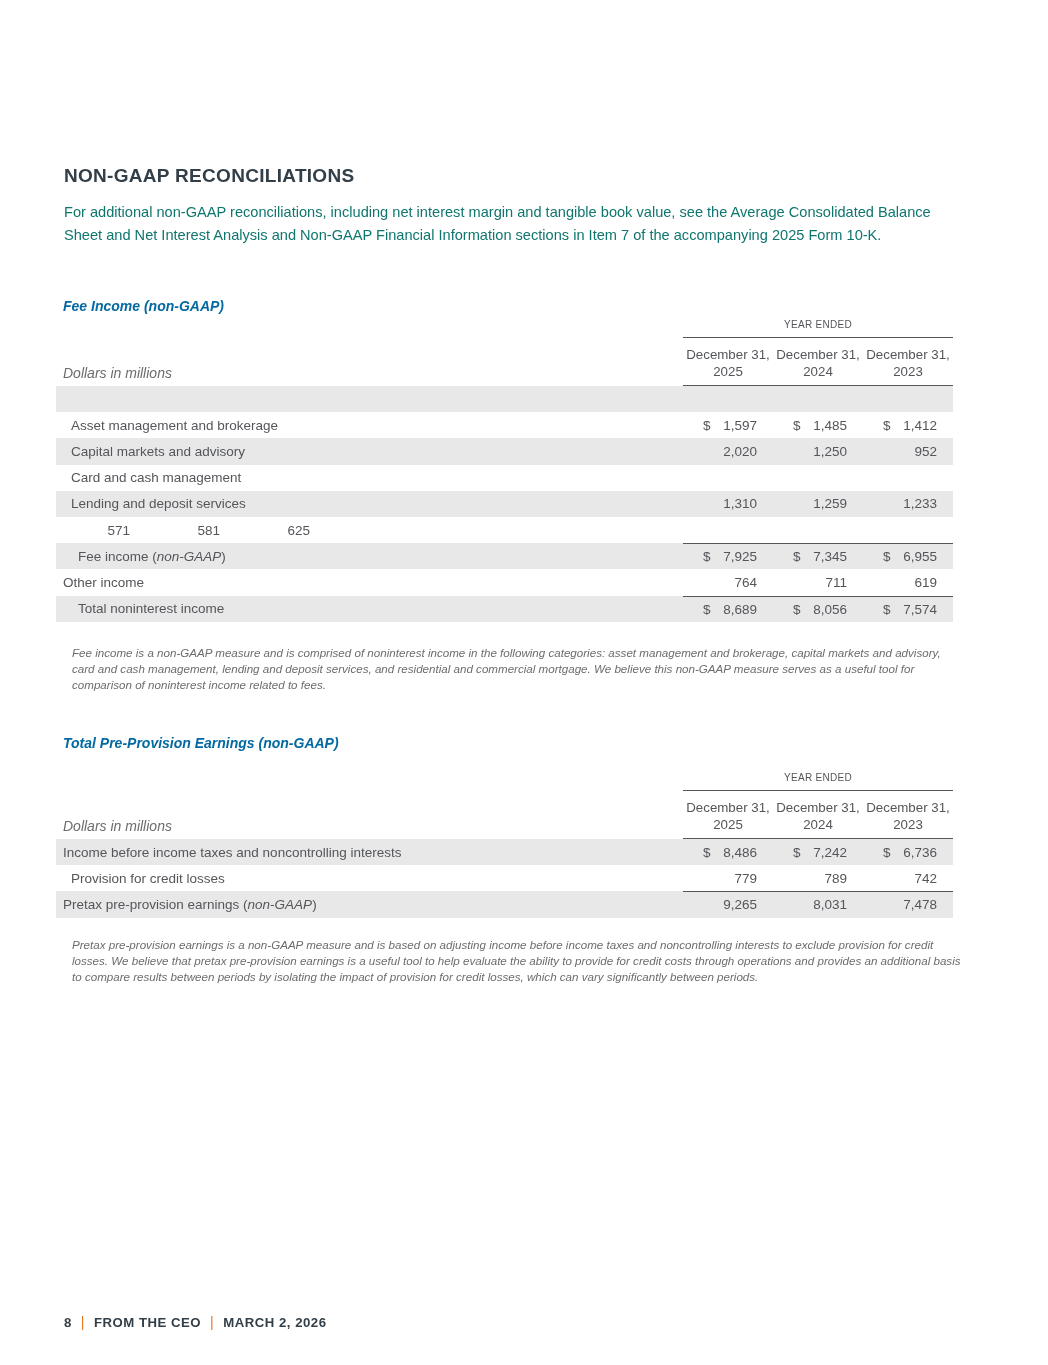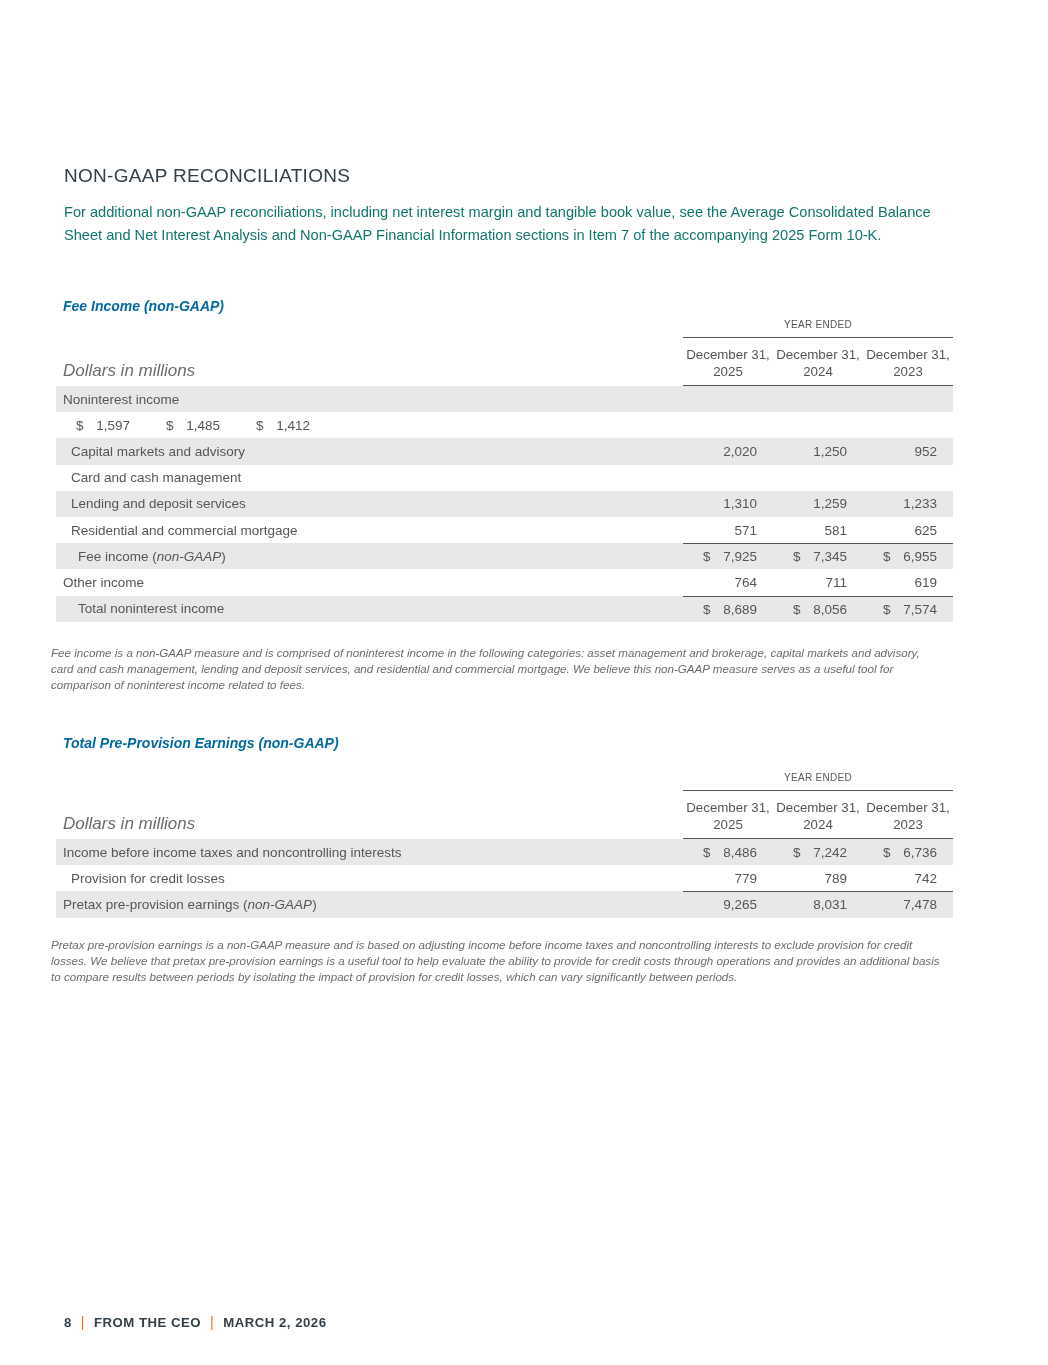--- a/index.html
+++ b/index.html
@@ -2,21 +2,21 @@
 <html><head>
 <meta charset="utf-8">
 <style>
   html,body { margin:0; padding:0; background:#ffffff; }
   .page {
     position:relative; width:1048px; height:1365px; background:#ffffff;
     font-family:"Liberation Sans", sans-serif; color:#54565A; overflow:hidden;
   }
   .heading {
     position:absolute; left:64px; top:165px;
-    font-size:19px; font-weight:400; letter-spacing:0.3px; color:#333F48;
+    font-size:19px; font-weight:700; letter-spacing:0.3px; color:#333F48;
   }
   .intro {
     position:absolute; left:64px; top:201px; width:906px;
     font-size:14.6px; line-height:23px; color:#0f766e;
   }
   .tbl { position:absolute; left:56px; width:897px; }
   .tbl1 { top:298px; }
   .tbl2 { top:735px; }
   .tbl-title {
     padding-left:7px; font-size:14px; font-weight:700; font-style:italic; color:#0369a1;
@@ -25,39 +25,39 @@
   .tbl2 .hdr { margin-top:21px; }
   .hdr-right { width:270px; margin-left:auto; }
   .ye {
     text-align:center; font-size:10px; letter-spacing:0.3px; color:#54565A;
     padding-bottom:7px; border-bottom:1px solid #54565A;
   }
   .cols { display:flex; padding:8px 0 5px 0; border-bottom:1px solid #54565A; }
   .col { width:90px; text-align:center; font-size:13.3px; line-height:17px; color:#54565A; }
   .units {
     position:absolute; left:7px; bottom:5px;
-    font-size:17px; font-style:italic; color:#6A6C6E;
+    font-size:14px; font-style:italic; color:#6A6C6E;
   }
   .rows { width:897px; }
   .row { display:flex; align-items:stretch; height:26.2px; font-size:13.5px; color:#54565A; }
   .row.shaded { background:#E8E8E9; }
   .lbl { flex:1; display:flex; align-items:center; padding-left:7px; }
   .lbl.ind1 { padding-left:15px; }
   .lbl.ind2 { padding-left:22px; }
   .lbl .it { font-style:italic; }
   .nums { display:flex; width:270px; }
   .nums.ruled { border-top:1px solid #54565A; }
   .cell {
     width:90px; box-sizing:border-box; display:flex; align-items:center;
     justify-content:space-between; padding:0 16px 0 20px;
   }
   .cur { min-width:8px; }
   .val { text-align:left; }
   .footnote {
-    position:absolute; left:51px; width:893px;
+    position:absolute; left:72px; width:893px;
     font-size:11.6px; line-height:15.8px; font-style:italic; color:#6A6C6E;
   }
   .fn1 { top:645px; }
   .fn2 { top:937px; }
   .footer {
     position:absolute; left:64px; top:1314px; display:flex; align-items:center;
     font-size:13.2px; letter-spacing:0.5px; color:#333F48; font-weight:600;
   }
   .footer .pgnum { font-weight:700; }
   .footer .pipe { color:#E87722; font-weight:400; margin:0 9px; font-size:14px; }
@@ -88,38 +88,38 @@
             <div>December 31,</div>
             <div>2023</div>
           </div>
         </div>
       </div>
       <div class="units">Dollars in millions</div>
     </div>
     <div class="rows">
 
       <div class="row shaded">
-        <div class="lbl">Noninterest income</div>
         <div class="nums">
           <div class="cell">
               <span class="cur"></span>
               <span class="val"></span>
             </div>
           <div class="cell">
               <span class="cur"></span>
               <span class="val"></span>
             </div>
           <div class="cell">
               <span class="cur"></span>
               <span class="val"></span>
             </div>
         </div>
       </div>
 
       <div class="row">
+        <div class="lbl ind1">Asset management and brokerage</div>
         <div class="nums">
           <div class="cell">
               <span class="cur">$</span>
               <span class="val">1,597</span>
             </div>
           <div class="cell">
               <span class="cur">$</span>
               <span class="val">1,485</span>
             </div>
           <div class="cell">
@@ -163,21 +163,20 @@
               <span class="val">1,259</span>
             </div>
           <div class="cell">
               <span class="cur"></span>
               <span class="val">1,233</span>
             </div>
         </div>
       </div>
 
       <div class="row">
-        <div class="lbl ind1">Residential and commercial mortgage</div>
         <div class="nums">
           <div class="cell">
               <span class="cur"></span>
               <span class="val">571</span>
             </div>
           <div class="cell">
               <span class="cur"></span>
               <span class="val">581</span>
             </div>
           <div class="cell">

